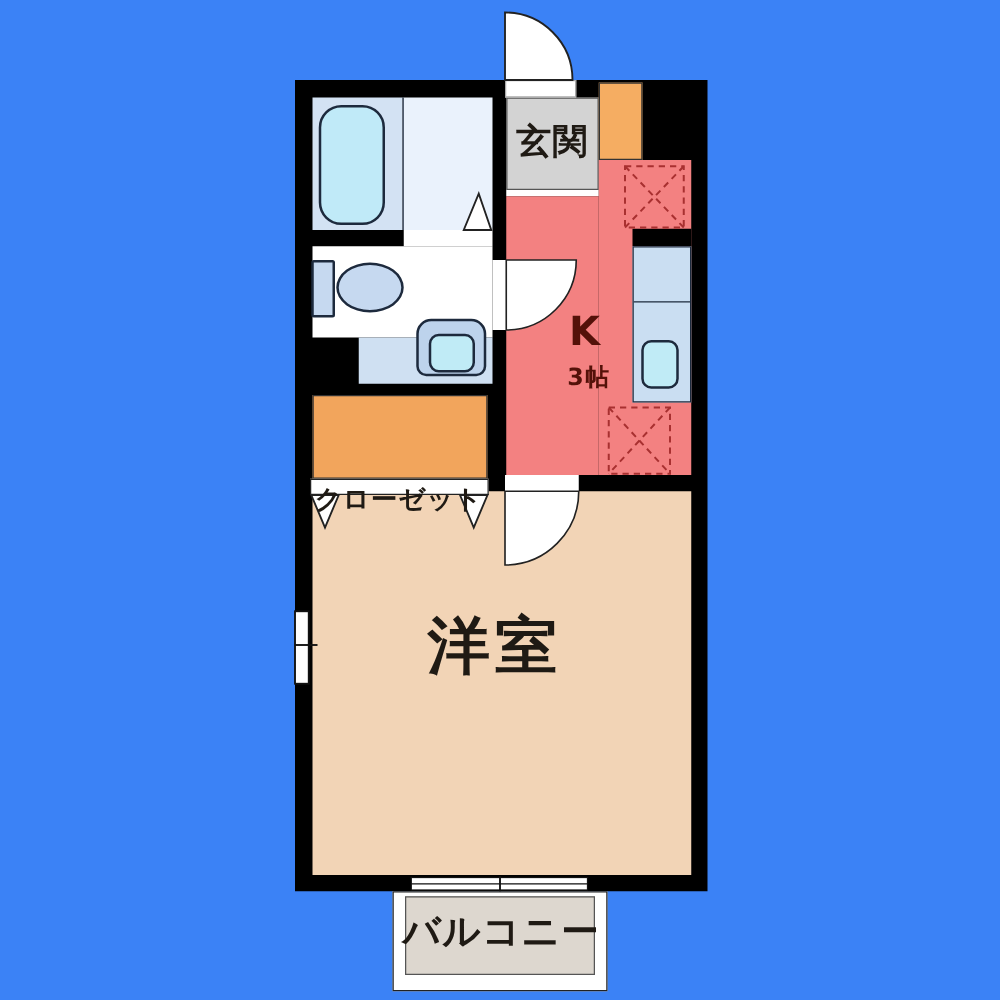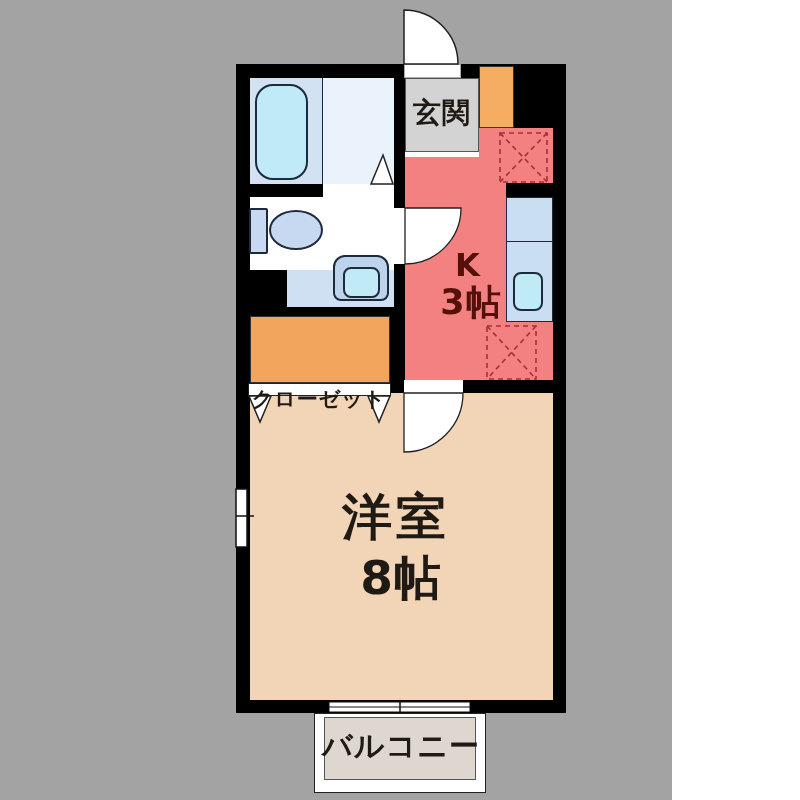--- a/index.html
+++ b/index.html
@@ -1,17 +1,17 @@
 <!DOCTYPE html>
 <html style="--wall: #000000; --kitchen-floor: #f38181; --room-floor: #f2d4b6; --closet-fill: #f2a55c; --entrance-fill: #d3d3d3; --cabinet-fill: #f5ad62; --bath-floor-left: #d3e2f3; --bath-floor-right: #eaf2fc; --bathtub-fill: #c0eaf8; --fixture-fill: #c6d9f0; --basin-fill: #bdd3ec; --wash-floor: #cfe0f2; --counter-fill: #cadef2; --sink-fill: #c0ebf6; --balcony-fill: #ddd7cf; --kitchen-label-color: #541109; --label-color: #1f1a14; --dashed-accent: #a83030; --line-dark: #1d2a3d;"><head>
 <meta charset="utf-8">
 <style>
   html,body{margin:0;padding:0;background:#ffffff;}
   .canvas{
-    position:relative;width:672px;height:800px;background:#a3a3a3;overflow:hidden;
+    position:relative;width:800px;height:800px;background:#3b82f6;overflow:hidden;
     font-family:"DejaVu Sans",sans-serif;
   }
   .abs{position:absolute;box-sizing:border-box;}
   
   .z1{z-index:1}.z2{z-index:2}.z3{z-index:3}
   .wall{background:var(--wall,#000);}
   .label{
     position:absolute;z-index:6;transform:translate(-50%,-50%);
     font-weight:700;color:var(--label-color,#1f1a14);white-space:nowrap;
     letter-spacing:1px;
@@ -92,22 +92,21 @@
     <g>
       <rect x="329" y="702" width="141" height="10" fill="#fff" stroke="#111" stroke-width="1"></rect>
       <line x1="329" y1="707" x2="470" y2="707" stroke="#111" stroke-width="1"></line>
       <line x1="400" y1="701" x2="400" y2="713" stroke="#111" stroke-width="1.5"></line>
     </g>
   </svg>
 
   <div class="label" style="left:442px;top:113px;font-size:28px;">玄関</div>
 
   <div class="label" style="left:468px;top:265px;font-size:32px;color:var(--kitchen-label-color);">K</div>
-  <div class="label" style="left:471px;top:302px;font-size:35px;color:var(--kitchen-label-color);">3帖</div>
+  <div class="label" style="left:471px;top:302px;font-size:19px;color:var(--kitchen-label-color);">3帖</div>
 
   <div class="label" style="left:319px;top:352px;font-size:21px;margin-top:47px;">クローゼット</div>
 
   <div class="label" style="left:396px;top:517px;font-size:50px;letter-spacing:4px;">洋室</div>
-  <div class="label" style="left:401px;top:578px;font-size:47px;">8帖</div>
 
   <div class="label" style="left:401px;top:746px;font-size:30px;">バルコニー</div>
 
 </div>
 
 </body></html>

